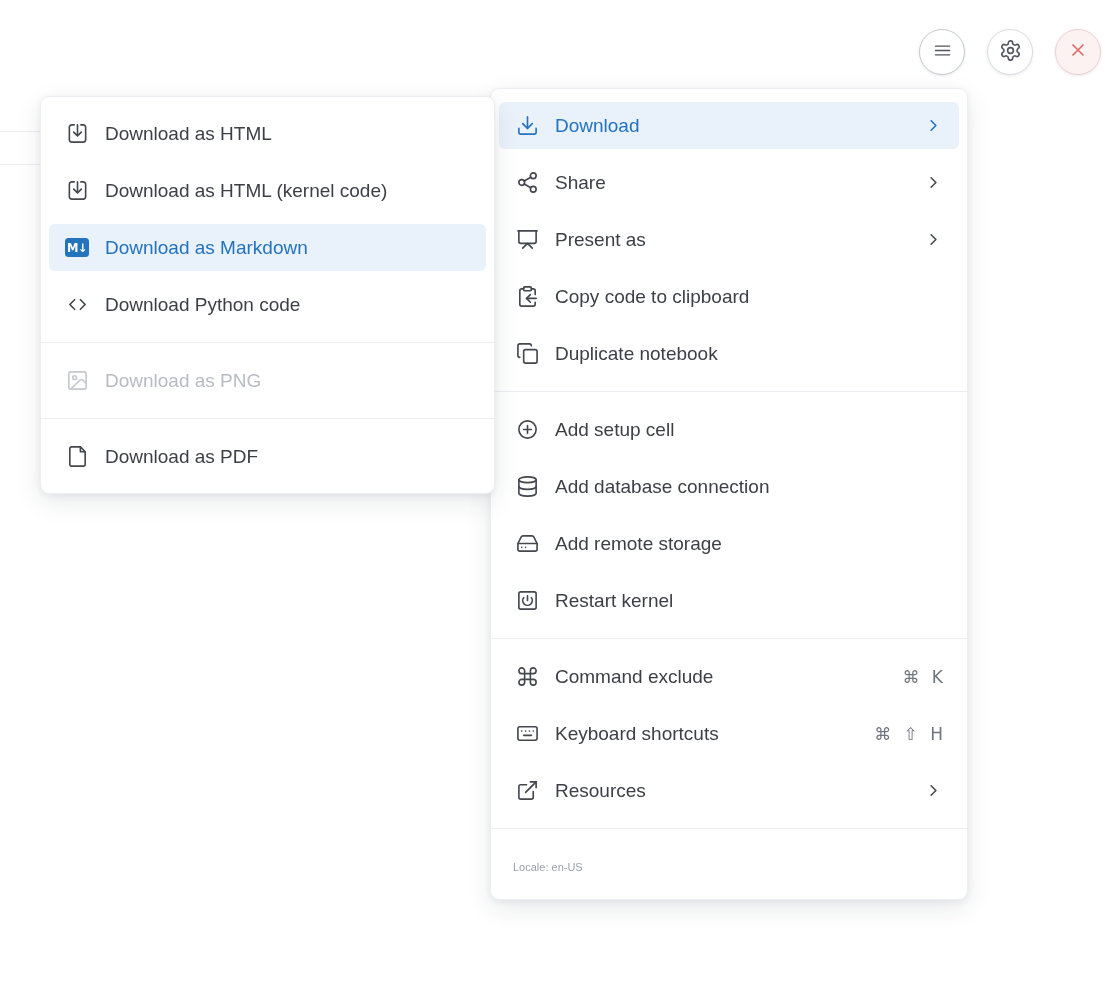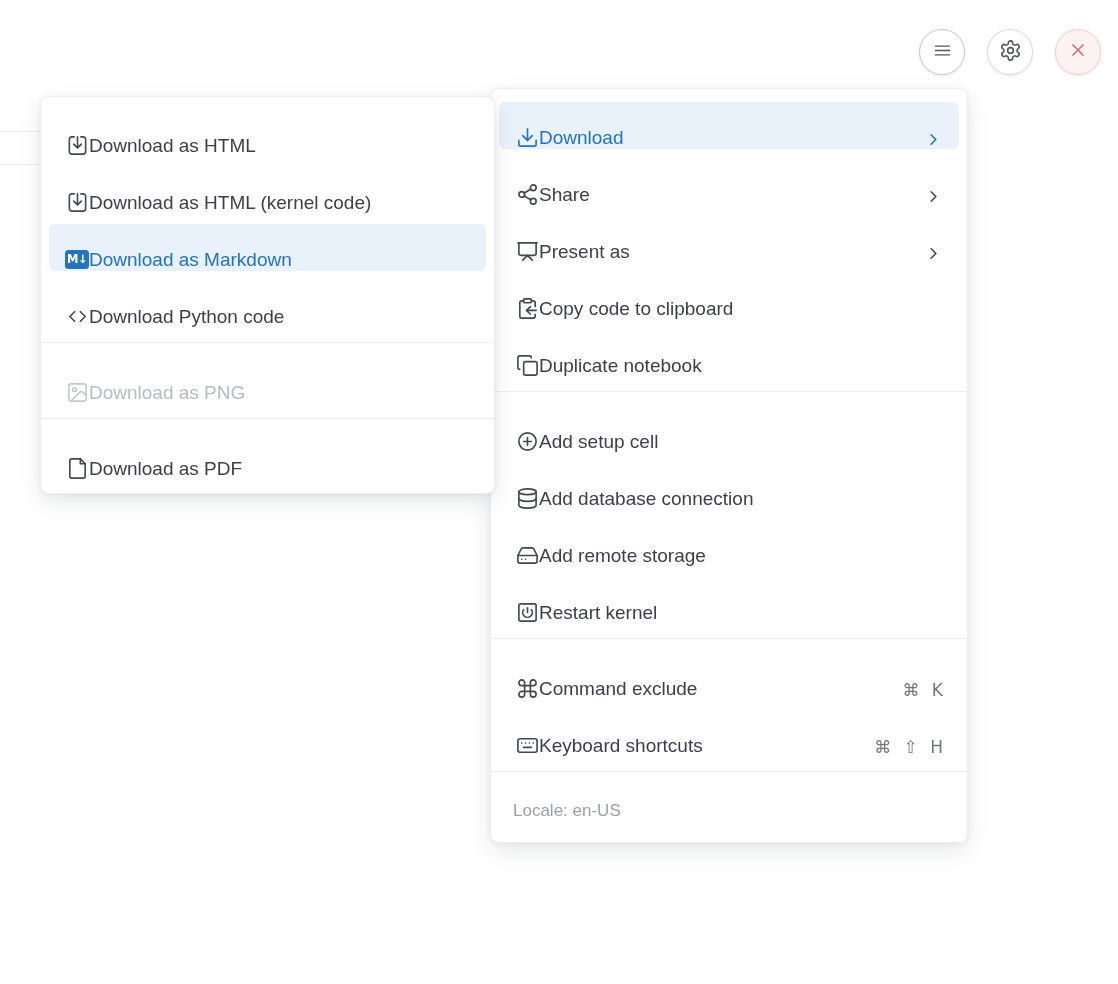--- a/index.html
+++ b/index.html
@@ -29,40 +29,40 @@
     box-shadow:0 8px 24px rgba(25,35,55,.10), 0 2px 6px rgba(25,35,55,.06);
     padding:13px 0;
   }
   .panel.main-menu { left:490px; top:88px; width:478px; z-index:2; }
   .panel.sub-menu  { left:40px;  top:96px; width:455px; z-index:3; }
 
   .group { display:flex; flex-direction:column; gap:10px; }
   .sep { height:1px; background:var(--border,#eceef1); margin:14px 0; }
 
   .mi {
-    display:flex; align-items:flex-end; height:47px; margin:0 8px; padding:0 16px;
-    border-radius:6px; font-size:19px; color:var(--text,#3c3f46); cursor:pointer;
+    display:flex; align-items:center; height:47px; margin:0 8px; padding:0 16px;
+    border-radius:6px; gap:16px; font-size:19px; color:var(--text,#3c3f46); cursor:pointer;
     white-space:nowrap;
   }
   .mi .ic { width:24px; height:24px; display:flex; align-items:center; justify-content:center; flex-shrink:0; }
   .mi svg { stroke:#43474e; fill:none; stroke-width:1.7; stroke-linecap:round; stroke-linejoin:round; }
   .mi .end { margin-left:auto; display:flex; align-items:center; }
   .mi .shortcut { margin-left:auto; color:#70767f; font-size:17px; word-spacing:7px; font-family:"DejaVu Sans","Liberation Sans",sans-serif; }
   .mi.active { background:var(--highlight-bg,#e9f1fb); color:var(--accent-blue,#2473bd); }
   .mi.active svg { stroke:var(--accent-blue,#2473bd); }
   .mi.disabled { color:var(--disabled-text,#b7bcc4); cursor:default; }
   .mi.disabled svg { stroke:#c4c8cf; }
 
   .md-badge {
     width:26px; height:19px; border-radius:3.5px; background:var(--accent-blue,#2473bd);
     color:#fff; font-size:11.5px; font-weight:bold; display:flex; align-items:center; justify-content:center;
     letter-spacing:-.5px; font-family:"DejaVu Sans",sans-serif;
   }
 
-  .menu-footer { padding:8px 22px 2px; color:var(--muted-text,#9aa1ac); font-size:17px; line-height:33px; }
+  .menu-footer { padding:8px 22px 2px; color:var(--muted-text,#9aa1ac); font-size:11px; line-height:33px; }
 </style>
 </head>
 <body>
 
 <div class="edge-line" style="top:131px"></div>
 <div class="edge-line" style="top:164px"></div>
 
 <div class="circle-btn menu">
   <span>
     <svg width="21" height="21" viewBox="0 0 24 24">
@@ -218,20 +218,35 @@
     <div class="mi">
       <span class="ic">
         <svg width="23" height="23" viewBox="0 0 24 24">
             <rect width="20" height="14" x="2" y="5" rx="2"></rect>
             <path d="M6 9.5h.01M10 9.5h.01M14 9.5h.01M18 9.5h.01M8 14h8"></path>
           </svg>
       </span>
       <span>Keyboard shortcuts</span>
       <span class="shortcut">⌘ ⇧ H</span>
     </div>
+    <div class="mi">
+      <span class="ic">
+        <svg width="23" height="23" viewBox="0 0 24 24">
+            <path d="M15 3h6v6"></path>
+            <path d="M10 14 21 3"></path>
+            <path d="M18 13v6a2 2 0 0 1-2 2H5a2 2 0 0 1-2-2V8a2 2 0 0 1 2-2h6"></path>
+          </svg>
+      </span>
+      <span>Resources</span>
+      <span class="end">
+        <svg width="19" height="19" viewBox="0 0 24 24" style="stroke-width:2">
+            <polyline points="9 18 15 12 9 6"></polyline>
+          </svg>
+      </span>
+    </div>
   </div>
 
   <div class="sep"></div>
 
   <div class="menu-footer">
     <div>Locale: en-US</div>
   </div>
 </div>
 
 <div class="panel sub-menu">

